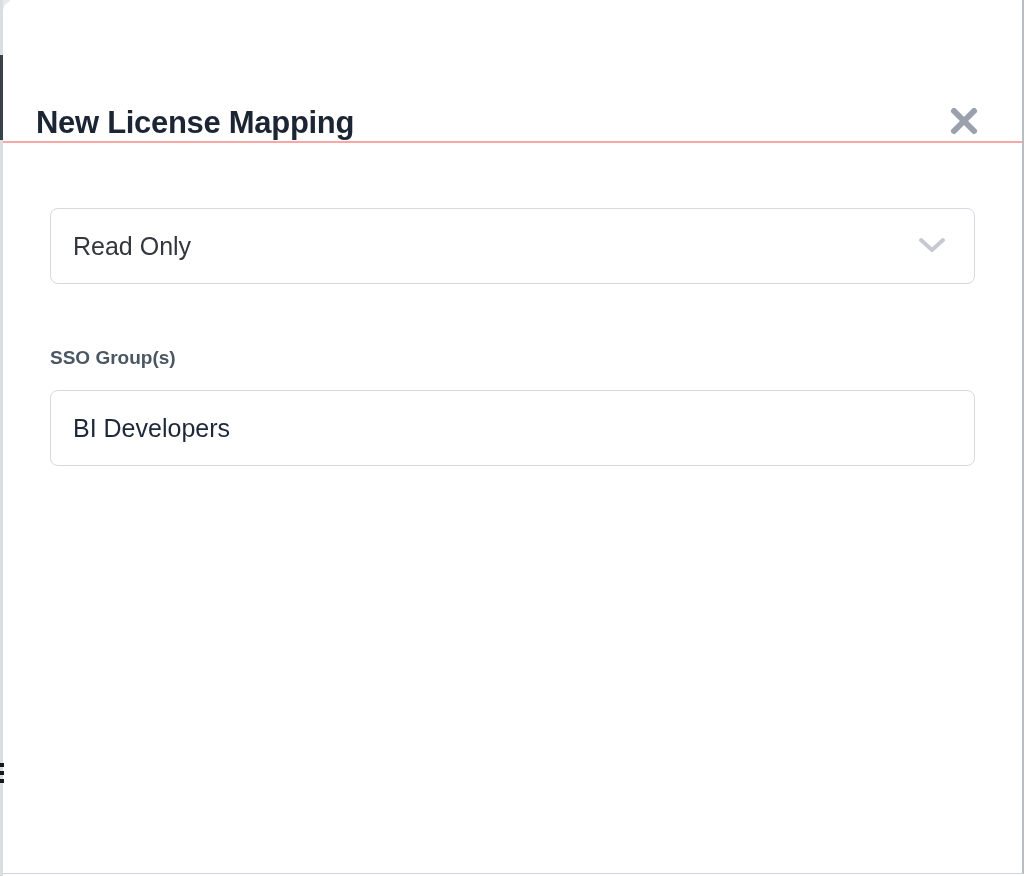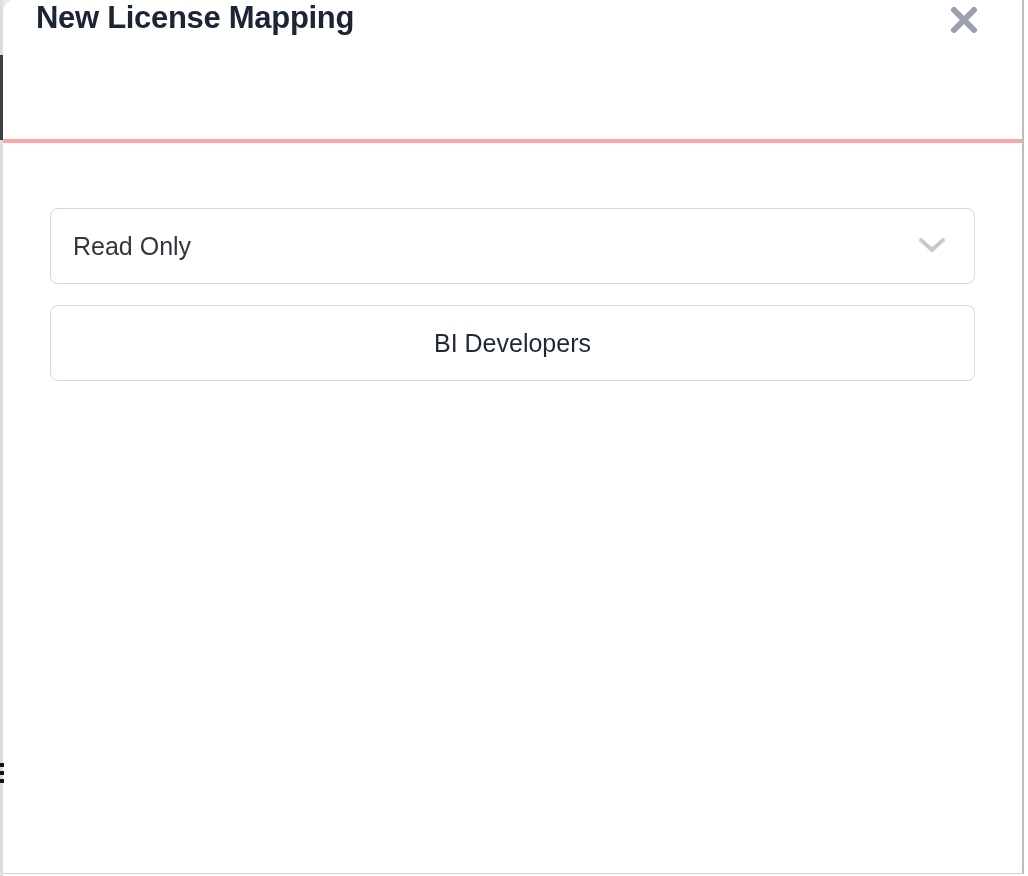--- a/index.html
+++ b/index.html
@@ -46,24 +46,24 @@
     width: 1021px; height: 874px;
     background: #ffffff;
     border-top-left-radius: 12px;
     border-right: 2px solid #b9bdc3;
     border-bottom: 1px solid #cfd2d7;
     z-index: 1;
   }
   .modal-header {
     height: 143px;
     display: flex;
-    align-items: flex-start;
+    align-items: flex-end;
     justify-content: space-between;
-    padding: 0 38px 0 33px;
-    border-bottom: 4px solid #fca5a5;
+    padding: 9px 38px 0 33px;
+    border-bottom: 2px solid #fca5a5;
   }
   .dialog-title {
     font-size: 31px;
     font-weight: bold;
     color: #1b2533;
     letter-spacing: -0.3px;
   }
   .close-btn {
     background: none; border: none; cursor: pointer;
     width: 40px; height: 40px;
@@ -113,21 +113,20 @@
     width: 100%;
     border: 1px solid #d6d9de;
     border-radius: 8px;
     background: #ffffff;
     padding: 0 22px;
     font-family: "Liberation Sans", "DejaVu Sans", sans-serif;
     font-size: 25px;
     color: #1d2838;
     outline: none;
     display: block;
-    text-align: center;
   }
 
   .help-text {
     margin-top: 23px;
     max-width: 872px;
     font-size: 20.5px;
     line-height: 40px;
     color: #707580;
   }
 </style>
@@ -158,16 +157,17 @@
   <div class="modal-body">
 
 
     <div class="select-box">
       <span class="select-value">Read Only</span>
       <svg width="28" height="18" viewBox="0 0 28 18">
         <polyline points="3,3 14,13 25,3" fill="none" stroke="#c6cad0" stroke-width="4" stroke-linecap="round" stroke-linejoin="round"></polyline>
       </svg>
     </div>
 
+    <label class="field-label second">SSO Group(s)</label>
     <input class="text-input" type="text" value="BI Developers" style="">
 
   </div>
 </div>
 
 </body></html>

